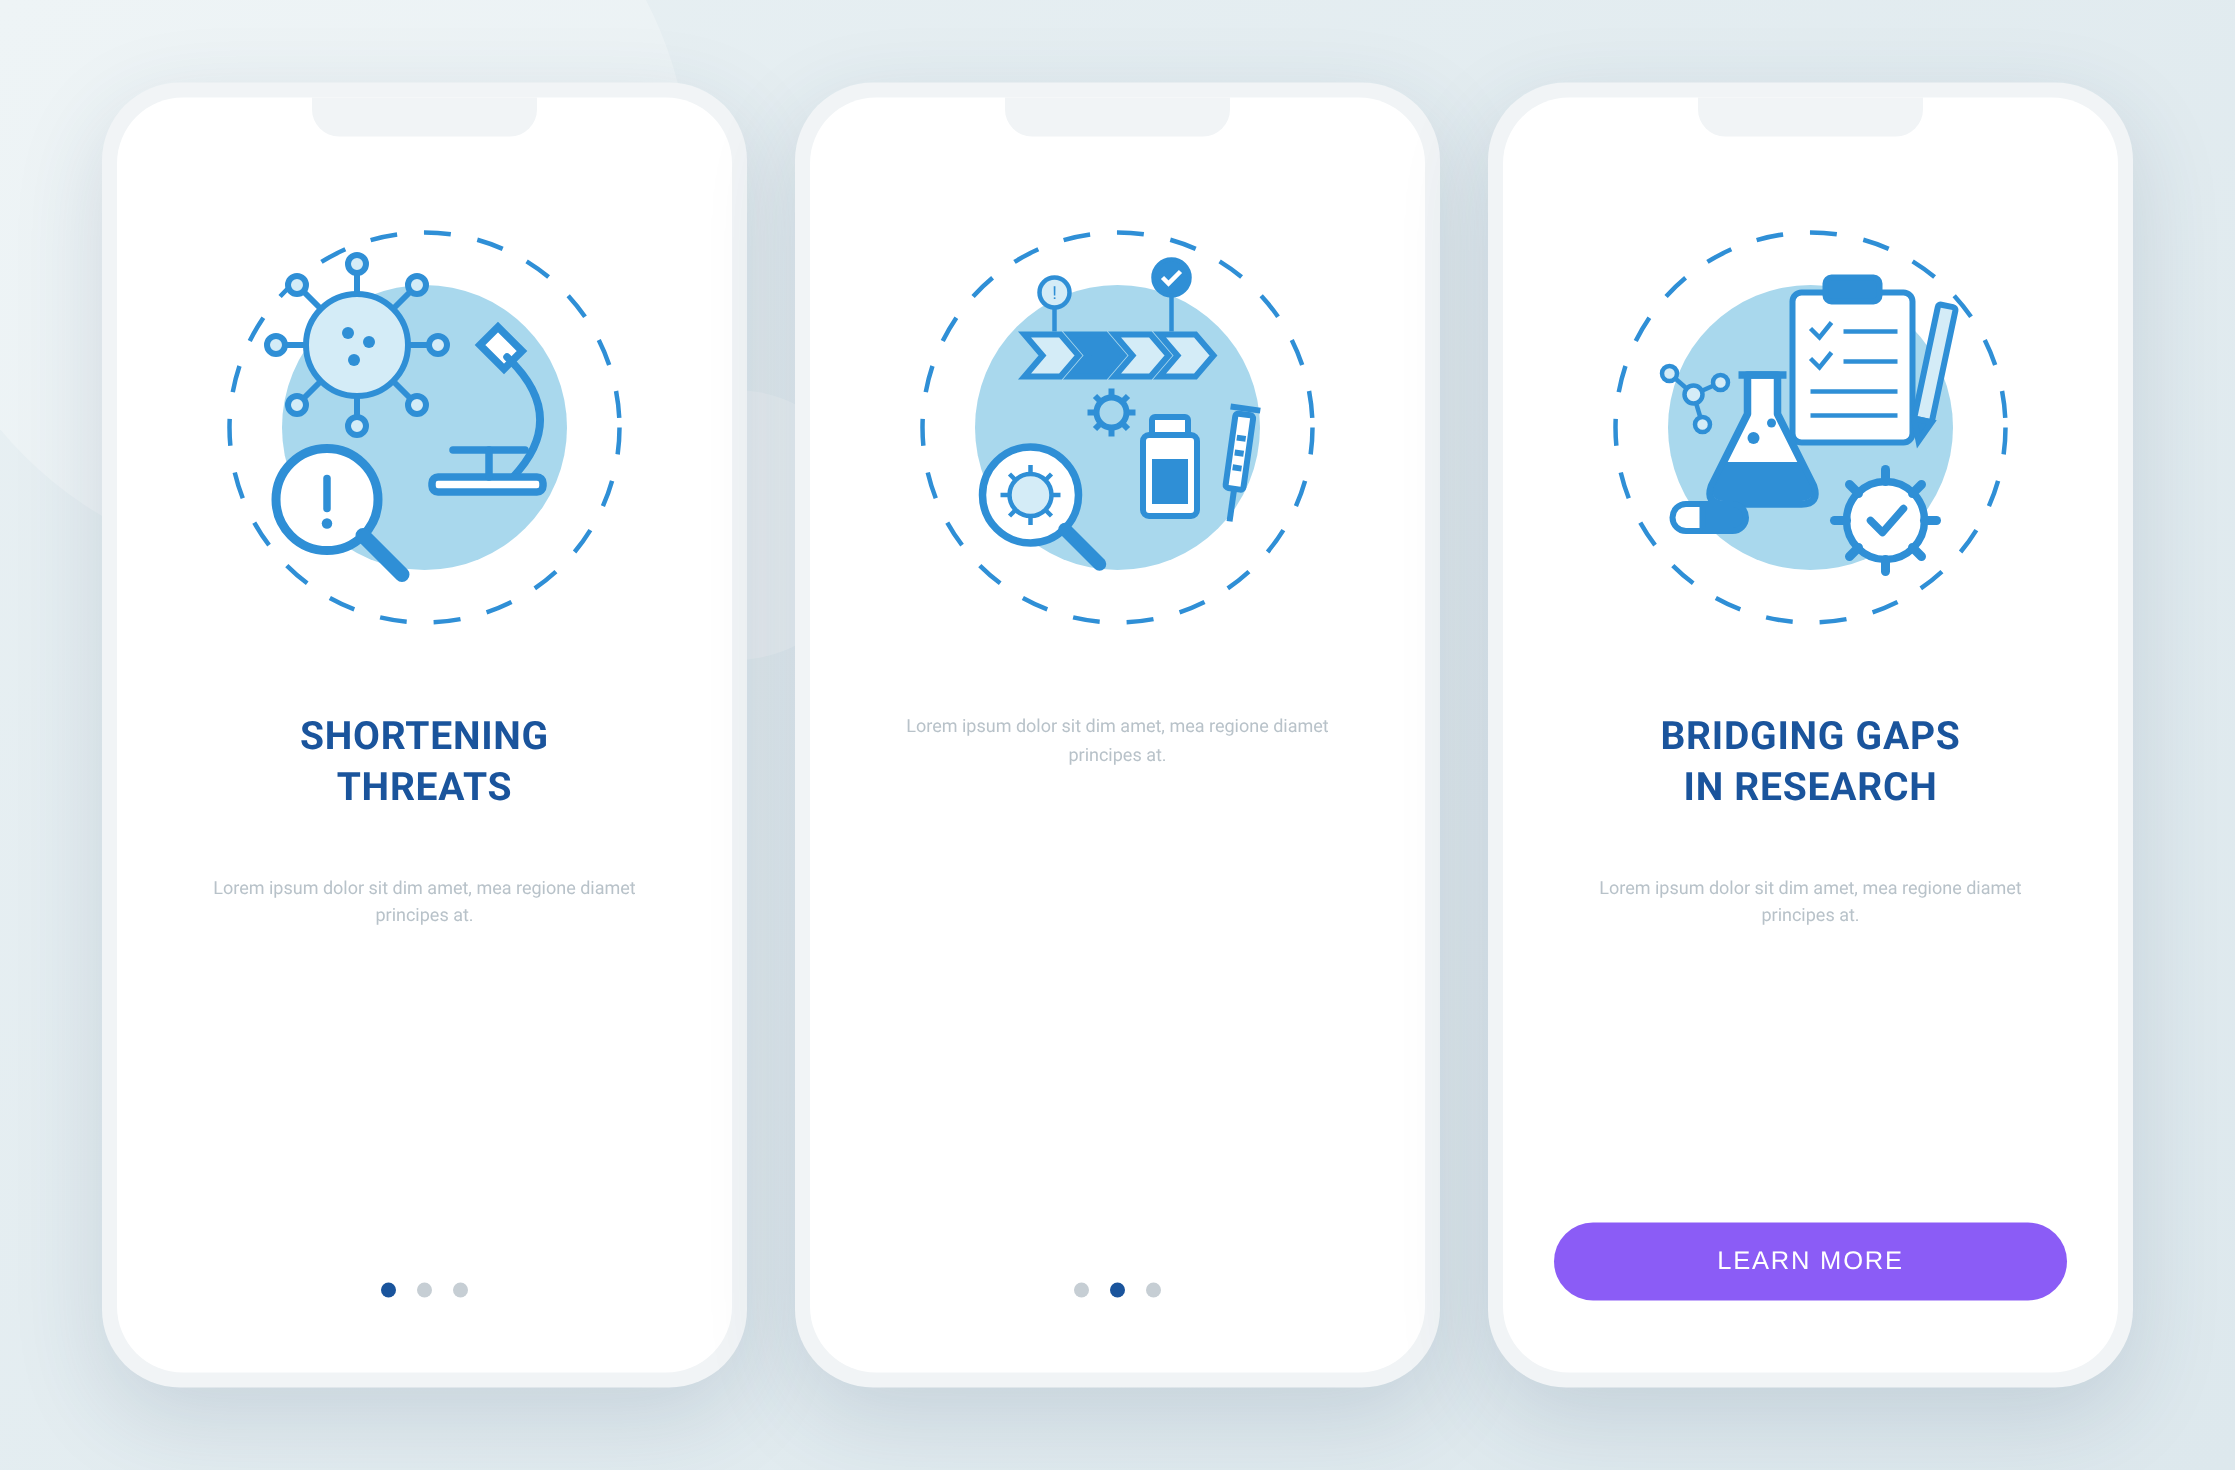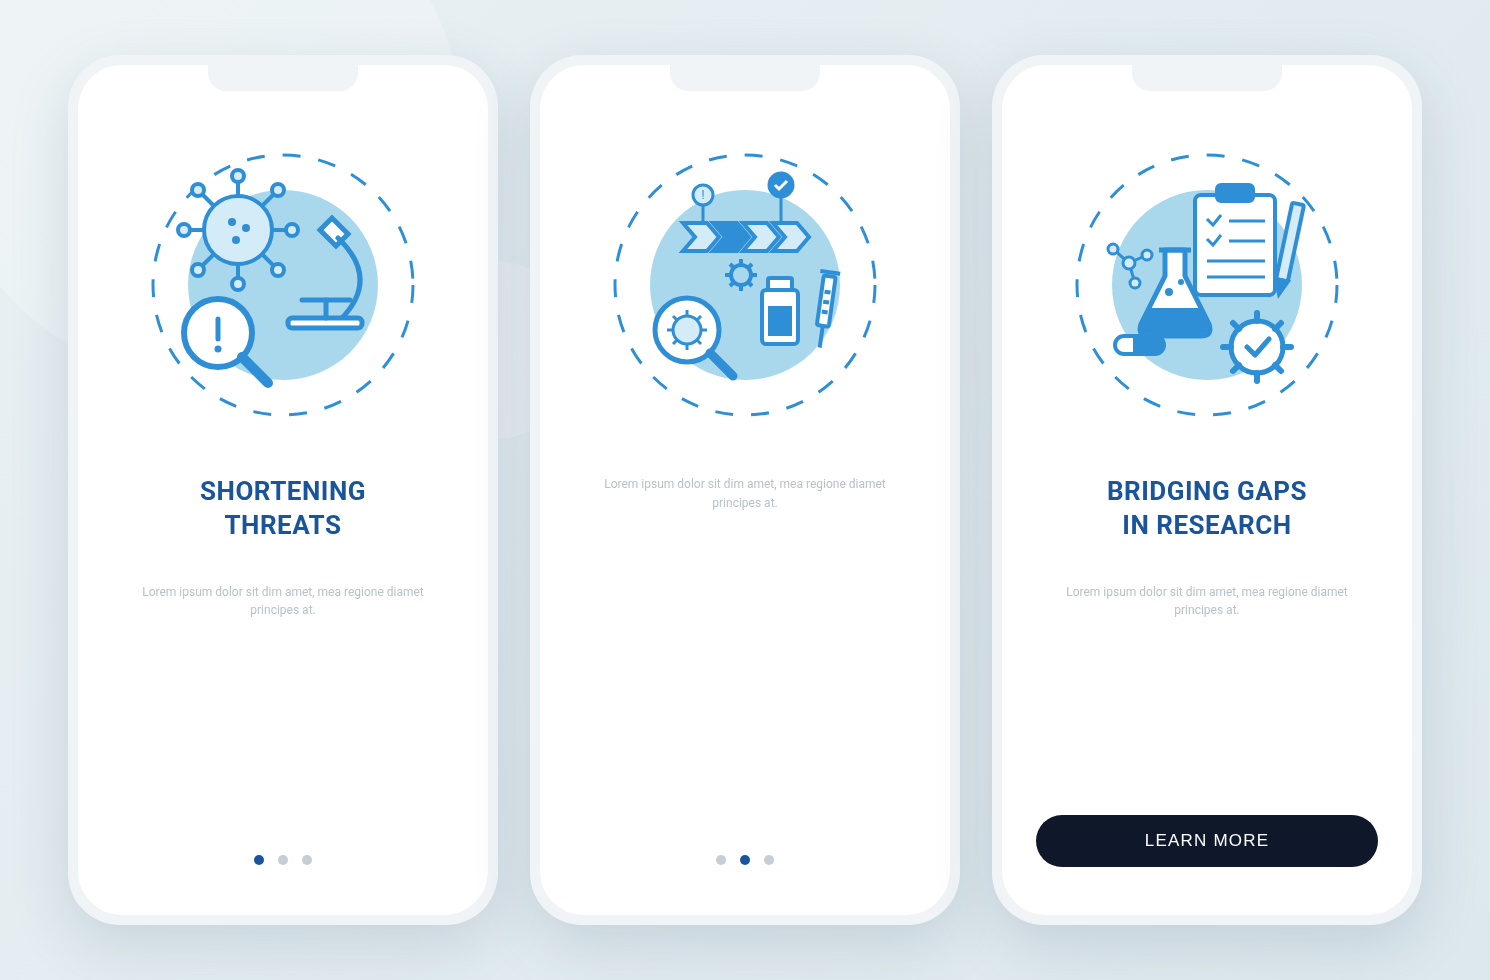--- a/index.html
+++ b/index.html
@@ -94,21 +94,21 @@
     width: 10px;
     height: 10px;
     border-radius: 50%;
     background: #c6ced4;
   }
   .dot.active { background: #1a549c; }
 
   .cta-button {
     margin-top: auto;
     margin-bottom: 8px;
-    background: #0f172a;
+    background: #8b5cf6;
     color: #ffffff;
     font-size: 17px;
     letter-spacing: 1.2px;
     border: none;
     border-radius: 30px;
     padding: 16px 46px;
     width: 100%;
     cursor: pointer;
   }
 </style>

